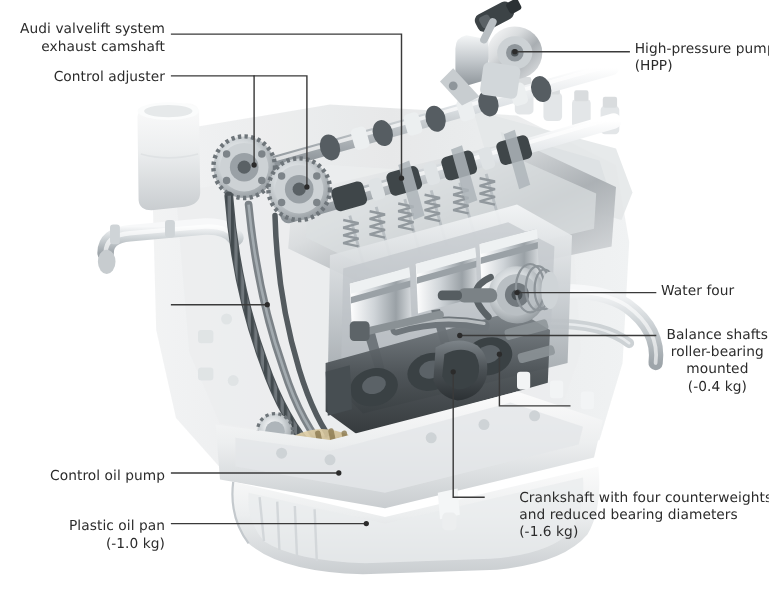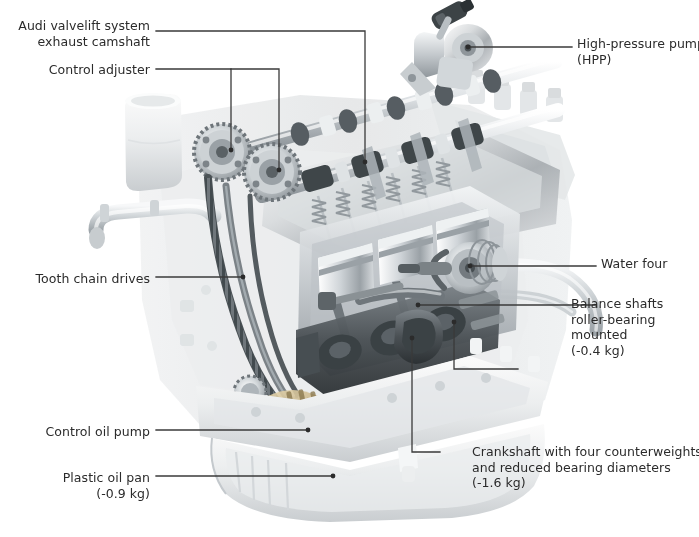--- a/index.html
+++ b/index.html
@@ -463,33 +463,32 @@
       <circle cx="454" cy="322" r="2.4"></circle>
       <circle cx="412" cy="338" r="2.4"></circle>
     </g>
   </svg>
 
   <div class="label r" style="right:549px;top:18px;">Audi valvelift system
 exhaust camshaft</div>
 
   <div class="label r" style="right:549px;top:62px;">Control adjuster</div>
 
-  <div class="label r" style="right:549px;top:271px;">Tooth chain drives</div>
 
   <div class="label r" style="right:549px;top:424px;">Control oil pump</div>
 
   <div class="label r" style="right:549px;top:470px;">Plastic oil pan
-(-0.9 kg)</div>
+(-1.0 kg)</div>
 
   <div class="label l" style="left:577px;top:36px;">High-pressure pump
 (HPP)</div>
 
   <div class="label l" style="left:601px;top:256px;">Water four</div>
 
-  <div class="label l" style="left:571px;top:296px;">Balance shafts
+  <div class="label l" style="left:606px;top:296px;text-align:center;">Balance shafts
 roller-bearing
 mounted
 (-0.4 kg)</div>
 
 
   <div class="label l" style="left:444px;top:444px;margin-left:28px;">Crankshaft with four counterweights
 and reduced bearing diameters
 (-1.6 kg)</div>
 
 </div>

